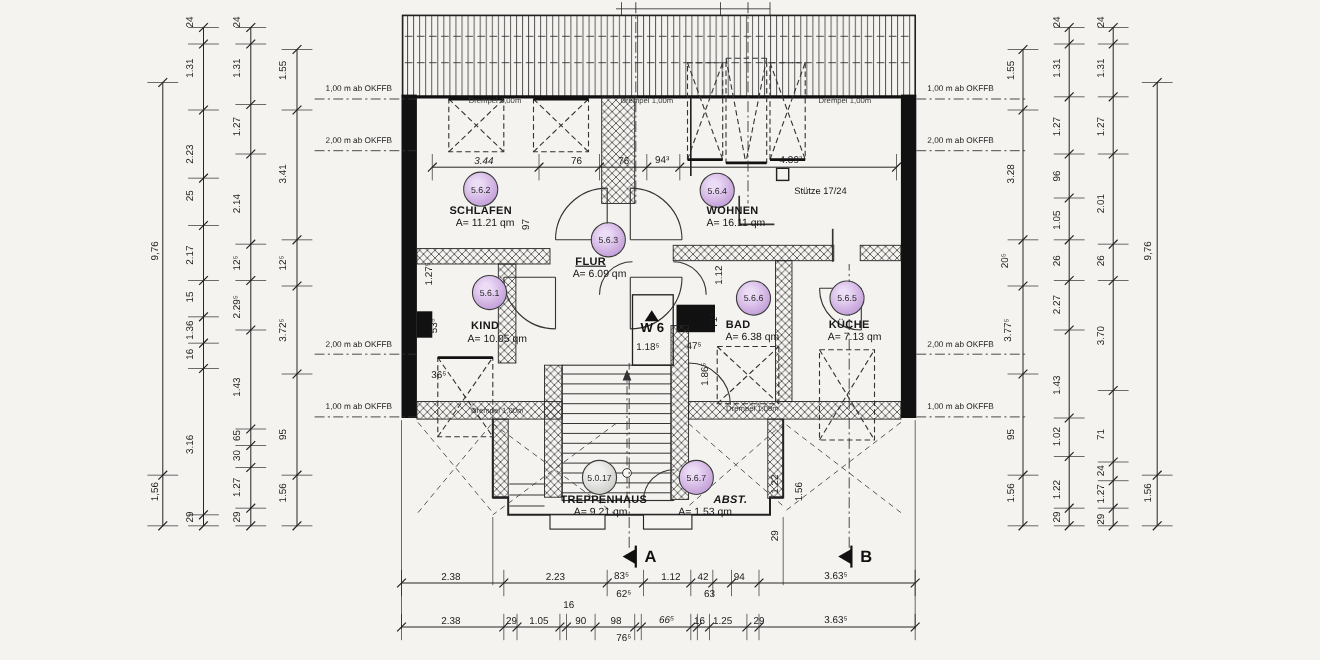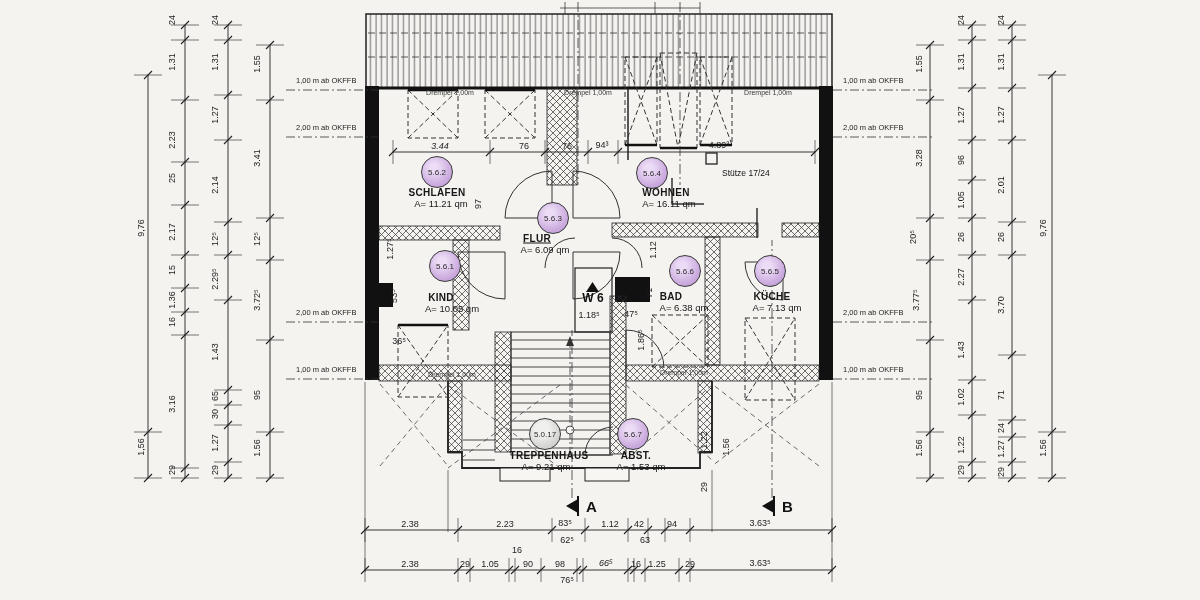--- a/index.html
+++ b/index.html
@@ -548,16 +548,16 @@
       <div class="room-circle" style="left: 685px; top: 271px;">5.6.6</div>
       <div class="room-name" style="left: 671px; top: 296px;">BAD</div>
       <div class="room-area" style="left: 684px; top: 307px;">A= 6.38 qm</div>
       <div class="room-circle" style="left: 770px; top: 271px;">5.6.5</div>
       <div class="room-name" style="left: 772px; top: 296px;">KÜCHE</div>
       <div class="room-area" style="left: 777px; top: 307px;">A= 7.13 qm</div>
       <div class="room-circle gray" style="left: 545px; top: 434px;">5.0.17</div>
       <div class="room-name" style="left: 549px; top: 455px;">TREPPENHAUS</div>
       <div class="room-area" style="left: 546px; top: 466px;">A= 9.21 qm</div>
       <div class="room-circle" style="left: 633px; top: 434px;">5.6.7</div>
-      <div class="room-name" style="left: 636px; top: 455px;">ABST.</div>
+      <div class="room-name" style="left: 664px; top: 455px; font-style: italic;">ABST.</div>
       <div class="room-area" style="left: 641px; top: 466px;">A= 1.53 qm</div>
     </div>
 </div>
 
 </body></html>

